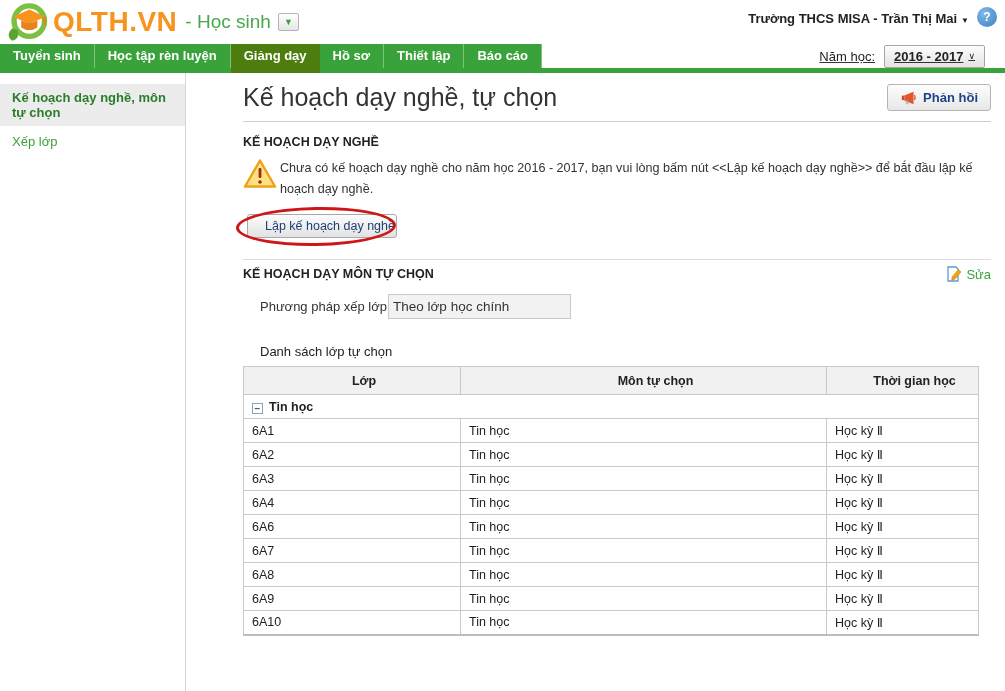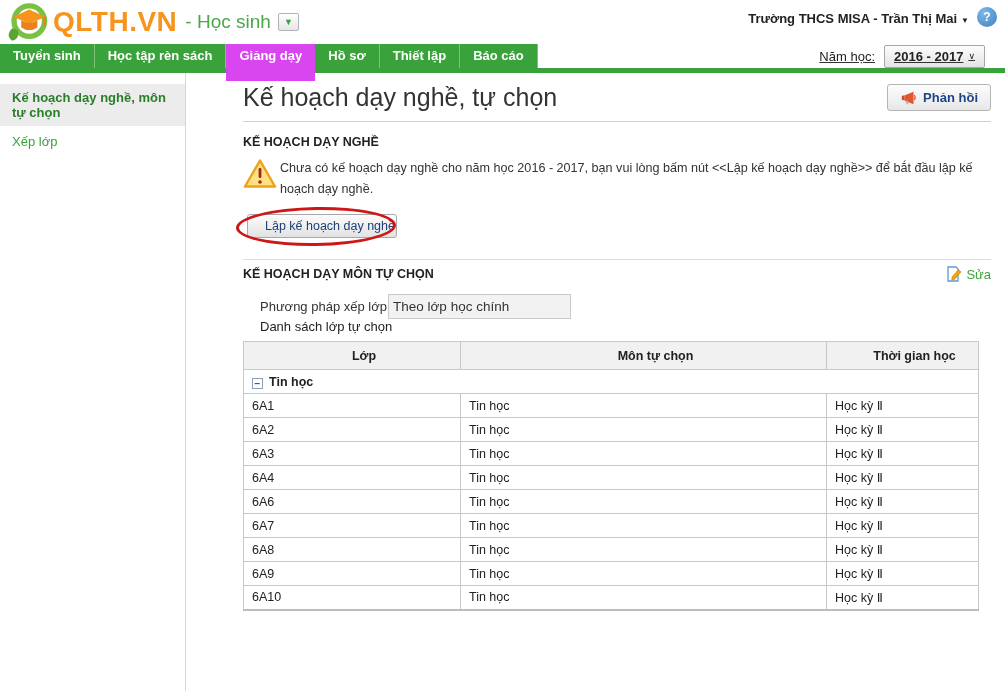--- a/index.html
+++ b/index.html
@@ -19,21 +19,21 @@
   .user-info .caret { font-size:8px; margin-left:4px; }
   .help-circle { position:absolute; right:8px; top:7px; width:20px; height:20px; border-radius:50%;
     background:radial-gradient(circle at 35% 30%, #7db9e8, #3d7fc1); color:#fff; font-weight:bold;
     font-size:12px; display:flex; align-items:center; justify-content:center; cursor:pointer; }
 
   
   .nav-strip { position:absolute; left:0; top:68px; width:1005px; height:5px; background:#3aa23a; }
   .nav-tabs { position:absolute; left:0; top:44px; display:flex; height:29px; z-index:2; }
   .nav-tab { height:24px; line-height:24px; padding:0 13px; background:#3aa23a; color:#fff;
     font-weight:bold; font-size:13px; border-right:1px solid rgba(255,255,255,.35); cursor:pointer; white-space:nowrap; }
-  .nav-tab.active { background:#d946ef; height:37px; border-right:none; }
+  .nav-tab.active { background:#4d7c0f; height:29px; border-right:none; }
   .year-box { position:absolute; right:20px; top:44px; height:24px; display:flex; align-items:center; z-index:2;text-decoration:underline; }
   .year-label { color:#222; margin-right:9px; font-size:13px; }
   .year-btn { height:23px; padding:0 9px; border:1px solid #a6a6a6; border-radius:2px;
     background:linear-gradient(#fdfdfd,#e3e3e3); font-weight:bold; font-size:13px; color:#222;
     display:flex; align-items:center; cursor:pointer; }
   .year-btn .chev { font-size:9px; margin-left:5px; font-weight:normal; }
 
   
   .sidebar { position:absolute; left:0; top:73px; width:186px; height:618px; border-right:1px solid #d7d7d7; background:#fff; }
   .side-item { padding:6px 12px; font-size:13px; cursor:pointer; }
@@ -63,21 +63,21 @@
   .sep { margin-top:21px; border-top:1px solid #ddd; }
 
   .sec2-row { margin-top:6px; display:flex; justify-content:space-between; align-items:center; }
   .edit-link { display:flex; align-items:center; gap:5px; color:#3aa23a; font-size:13px; cursor:pointer; }
 
   .method-row { margin-top:12px; margin-left:17px; display:flex; align-items:center; }
   .method-label { font-size:13px; color:#333; width:128px; }
   .method-value { padding:4px 4px; min-width:183px; background:#f2f2f2; border:1px solid #c9c9c9;
     font-size:13.5px; color:#333; }
 
-  .list-label { margin-top:0; margin-left:17px; font-size:13px; color:#222; }
+  .list-label { margin-top:25px; margin-left:17px; font-size:13px; color:#222; }
 
   table.cls { margin-top:7px; width:735px; border-collapse:collapse; table-layout:fixed; }
   table.cls th, table.cls td { border:1px solid #c8c8c8;padding-left:24px; }
   table.cls th { height:28px; background:#f1f1f1; font-size:12.5px; font-weight:bold; color:#222; text-align:center; }
   table.cls td { height:24px; padding-left:8px; font-size:12.5px; color:#222; background:#fff; }
   table.cls { border-bottom:2px solid #bdbdbd; }
   .col-lop { width:217px; } .col-mon { width:366px; } .col-time { width:152px; }
   .group-cell { font-weight:bold; color:#3aa23a; }
   .collapse-box { display:inline-block; width:11px; height:11px; line-height:9px; text-align:center;
     border:1px solid #8fa0b4; color:#44546a; font-size:10px; margin-right:6px; background:#fff;
@@ -101,21 +101,21 @@
   </div>
   <div class="user-info">
     <span>Trường THCS MISA - Trần Thị Mai</span><span class="caret">▼</span>
   </div>
   <div class="help-circle">?</div>
 </div>
 
 <div class="nav-strip"></div>
 <div class="nav-tabs">
   <div class="nav-tab">Tuyển sinh</div>
-  <div class="nav-tab">Học tập rèn sách</div>
+  <div class="nav-tab">Học tập rèn luyện</div>
   <div class="nav-tab active">Giảng dạy</div>
   <div class="nav-tab">Hồ sơ</div>
   <div class="nav-tab">Thiết lập</div>
   <div class="nav-tab">Báo cáo</div>
 </div>
 <div class="year-box">
   <span class="year-label">Năm học:</span>
   <div class="year-btn">
     <span>2016 - 2017</span>
     <span class="chev">∨</span>

